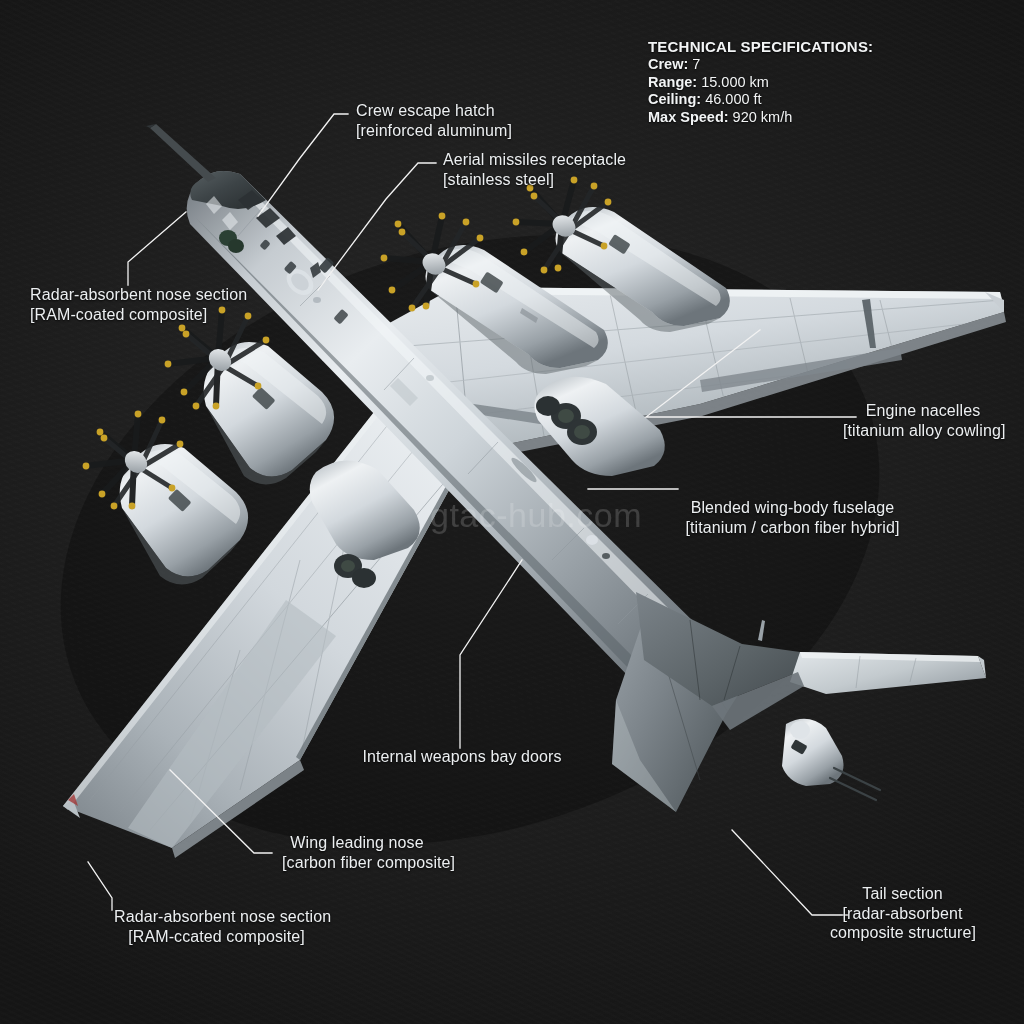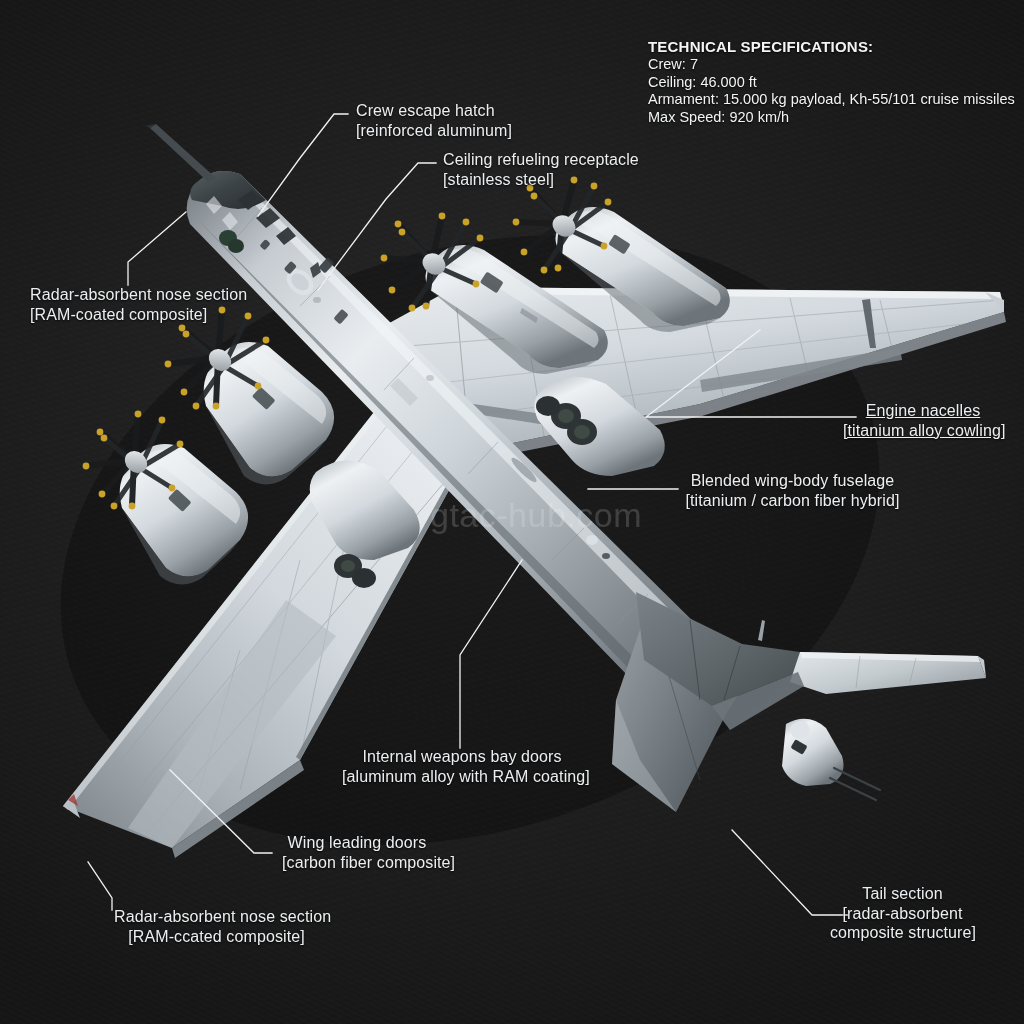--- a/index.html
+++ b/index.html
@@ -63,21 +63,21 @@
     line-height: 17.4px;
     text-shadow: 0 1px 2px rgba(0,0,0,.85);
     white-space: nowrap;
   }
   #specs .title {
     font-weight: bold;
     font-size: 15px;
     letter-spacing: .2px;
     margin-bottom: 1px;
   }
-  #specs .row .k { font-weight: normal; }
+  #specs .row .k { font-weight: bold; }
   #specs .row .v { font-weight: normal; }
 
   
   #watermark {
     position: absolute;
     left: 430px;
     top: 496px;
     font-size: 34px;
     letter-spacing: .5px;
     color: rgba(255,255,255,.17);
@@ -497,65 +497,64 @@
     </g>
   </svg>
 
   <div id="specs">
     <div class="title">TECHNICAL SPECIFICATIONS:</div>
     <div class="row">
       <span class="k">Crew: </span>
       <span class="v">7</span>
     </div>
     <div class="row">
+      <span class="k">Range: </span>
+      <span class="v">15.000 km</span>
+    </div>
+    <div class="row">
       <span class="k">Ceiling: </span>
       <span class="v">46.000 ft</span>
-    </div>
-    <div class="row">
-      <span class="k">Armament: </span>
-      <span class="v">15.000 kg payload, Kh-55/101 cruise missiles</span>
     </div>
     <div class="row">
       <span class="k">Max Speed: </span>
       <span class="v">920 km/h</span>
     </div>
   </div>
 
   <div class="anno" style="left:356px; top:101px;">
     <span>Crew escape hatch</span>
     <span class="l2">[reinforced aluminum]</span>
   </div>
 
   <div class="anno" style="left:443px; top:150px;">
-    <span>Ceiling refueling receptacle</span>
+    <span>Aerial missiles receptacle</span>
     <span class="l2">[stainless steel]</span>
   </div>
 
   <div class="anno" style="left:30px; top:285px;">
     <span>Radar-absorbent nose section</span>
     <span class="l2">[RAM-coated composite]</span>
   </div>
 
-  <div class="anno ctr" style="left:843px; top:401px; width:160px;text-decoration:underline;">
+  <div class="anno ctr" style="left:843px; top:401px; width:160px;">
     <span>Engine nacelles</span>
     <span class="l2">[titanium alloy cowling]</span>
   </div>
 
-  <div class="anno ctr" style="left:685px; top:471px; width:215px;">
+  <div class="anno ctr" style="left:685px; top:498px; width:215px;">
     <span>Blended wing-body fuselage</span>
     <span class="l2">[titanium / carbon fiber hybrid]</span>
   </div>
 
   <div class="anno ctr" style="left:342px; top:747px; width:240px;">
     <span>Internal weapons bay doors</span>
-    <span class="l2">[aluminum alloy with RAM coating]</span>
   </div>
 
   <div class="anno ctr" style="left:282px; top:833px; width:150px;">
-    <span>Wing leading doors</span>
+    <span>Wing leading nose</span>
     <span class="l2">[carbon fiber composite]</span>
   </div>
 
   <div class="anno ctr" style="left:114px; top:907px; width:205px;">
     <span>Radar-absorbent nose section</span>
     <span class="l2">[RAM-ccated composite]</span>
   </div>
 
   <div class="anno ctr" style="left:830px; top:884px; width:145px;text-align:center;">
     <span>Tail section</span>

